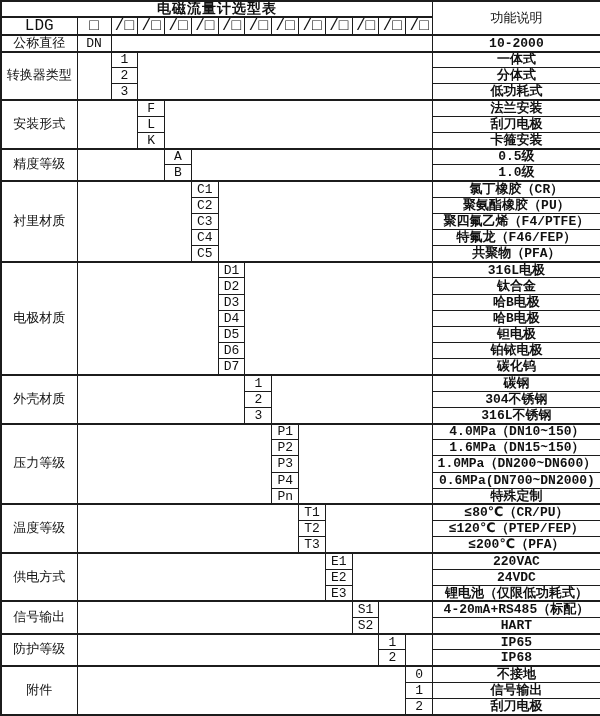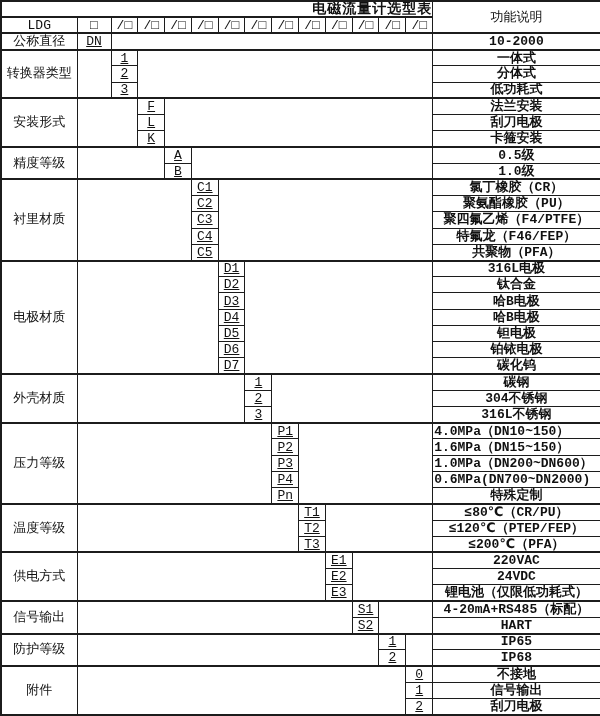--- a/index.html
+++ b/index.html
@@ -16,27 +16,27 @@
     padding: 0;
     font-size: 13px;
     line-height: 1;
     vertical-align: middle;
     text-align: center;
     white-space: nowrap;
     overflow: hidden;
   }
   tr { height: 16px; }
   td.gt { border-top-width: 2px; }
-  td.title-cell { font-weight: bold; font-size: 14px; letter-spacing: 1px; text-align: right; }
+  td.title-cell { font-weight: bold; font-size: 14px; letter-spacing: 1px; }
   td.fn-cell { font-size: 13px; }
   td.lbl { text-align: center; margin-left: 12px; }
-  td.code { text-align: center; text-decoration: underline; }
+  td.code { text-align: center; }
   td.desc { text-align: center; font-weight: bold; }
-  td.desc.left { text-align: left; padding-left: 1px; }
-  td.model { font-size: 13px; }
+  td.desc.left { text-align: center; padding-left: 1px; }
+  td.model { font-size: 16px; }
 </style>
 </head>
 <body>
 
 <table class="sel">
   <colgroup>
     <col style="width:76px">
       <col style="width:34px">
     <col style="width:26.8px">
       <col style="width:26.8px">

